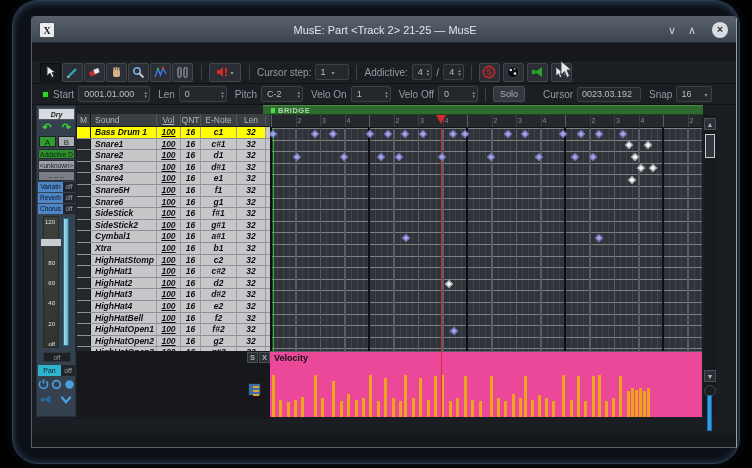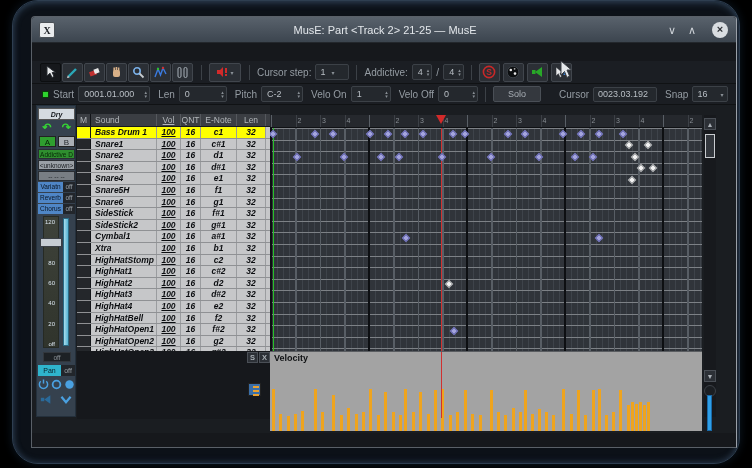--- a/index.html
+++ b/index.html
@@ -37,21 +37,21 @@
   .lbl{color:#959ca3;font-size:10px;margin-right:4px;}
   .selbox{height:16px;background:#24282d;border:1px solid #3c4147;color:#b9bfc5;font-size:9px;
     display:flex;align-items:center;padding:0 4px;gap:6px;border-radius:2px;}
   .spin{height:16px;background:#24282d;border:1px solid #3c4147;color:#b9bfc5;font-size:9px;
     display:flex;align-items:center;padding:0 2px 0 5px;border-radius:2px;}
   .spincol{display:flex;flex-direction:column;font-size:5px;color:#8a9096;line-height:4px;margin-left:4px;}
   .valbox{height:15px;background:#24282d;border:1px solid #3c4147;color:#b9bfc5;font-size:9px;
     display:flex;align-items:center;padding:0 4px;border-radius:2px;}
   .led{width:7px;height:7px;background:#2ed32e;border:1px solid #0a3a0a;margin-right:4px;}
   .solobtn{height:16px;background:#34383e;border:1px solid #4a4f56;color:#a8aeb5;font-size:9px;
-    padding:0 14px;display:flex;align-items:center;border-radius:2px;}
+    padding:0 6px;display:flex;align-items:center;border-radius:2px;}
   
   .main{position:absolute;left:0;top:88px;width:706px;height:328px;background:#1a1d21;}
   
   .sidebar{position:absolute;left:4px;top:0px;width:40px;height:312px;background:#35414e;border:1px solid #24303c;}
   .patchbtn{position:absolute;left:1px;top:2px;width:37px;height:12px;background:#d5dbe1;border:1px solid #555;
     color:#14171b;font:italic bold 7px "Liberation Sans",sans-serif;text-align:center;line-height:11px;overflow:hidden;}
   .undorow{position:absolute;left:0;top:15px;width:39px;height:13px;display:flex;justify-content:space-around;
     color:#35d435;font-size:11px;line-height:13px;font-weight:bold;}
   .abrow{position:absolute;left:0;top:30px;width:39px;height:11px;display:flex;gap:2px;padding-left:2px;}
   .abtn{width:17px;height:11px;font-size:8px;text-align:center;line-height:11px;border:1px solid #222;}
@@ -118,21 +118,21 @@
     font-size:7px;text-align:center;line-height:11px;}
   .scrthumb{position:absolute;left:1px;top:19px;width:10px;height:24px;background:#33373d;border:1px solid #c9ccd0;}
   .zknob{position:absolute;left:0px;top:270px;width:12px;height:12px;border-radius:50%;background:#1b1e22;border:1px solid #3c4147;}
   .zbar{position:absolute;left:3px;top:280px;width:5px;height:36px;background:#2e9fe8;border:1px solid #1a6aa8;}
   
   .velleft{position:absolute;left:45px;top:246px;width:193px;height:68px;background:#16181c;}
   .sxbtn{position:absolute;top:1px;width:11px;height:11px;background:#2c3036;border:1px solid #4a4f56;color:#a9afb5;
     font-size:7.5px;font-weight:bold;text-align:center;line-height:10px;}
   .ctrlicon{position:absolute;left:171px;top:32px;width:13px;height:13px;background:#3a6ea8;border:1px solid #222;}
   .ctrlicon i{display:block;height:2px;margin:2px 1px 0 4px;background:#e8a030;}
-  .vcanvas{position:absolute;left:238px;top:246px;width:432px;height:80px;overflow:hidden;background-color:#a3a3a3;
+  .vcanvas{position:absolute;left:238px;top:246px;width:432px;height:66px;overflow:hidden;background-color:#ec4899;
     background-image:
       repeating-linear-gradient(90deg,#ololol 0 0),
       repeating-linear-gradient(90deg,#101214 0 2px,transparent 2px 98px),
       repeating-linear-gradient(90deg,#73767a 0 1px,transparent 1px 6.125px);
     background-position:0 0,0 0,1px 0;border-top:1px solid #5a5d61;}
   .vtitle{position:absolute;left:4px;top:1px;color:#101214;font-size:9px;font-weight:bold;}
   .vbar{position:absolute;bottom:0px;width:3px;background:#efa41e;}
   
   .bottombar{position:absolute;left:0;top:416px;width:706px;height:16px;background:#14161a;margin-top:28px;}
   .bbox{position:absolute;left:13px;top:2px;width:72px;height:11px;background:#0e1013;border:1px solid #34383e;}
@@ -564,20 +564,24 @@
             <div class="c-m"></div>
             <div class="c-sound">HighHatOpen3</div>
             <div class="c-vol">100</div>
             <div class="c-qnt">16</div>
             <div class="c-enote">g#2</div>
             <div class="c-len">32</div>
           </div>
         </div>
     </div>
 
+    <div class="bridge">
+      <div class="bridgeflag"></div>
+      <div class="bridgetxt">BRIDGE</div>
+    </div>
 
     <div class="ruler" id="ruler">
         <div class="rtick" style="left: 1px;"></div>
         <div class="rlab" style="left: 4px;">21</div>
         <div class="rbeat" style="left: 25.5px;"></div>
         <div class="rbeatlab" style="left: 27.5px;">2</div>
         <div class="rbeat" style="left: 50px;"></div>
         <div class="rbeatlab" style="left: 52px;">3</div>
         <div class="rbeat" style="left: 74.5px;"></div>
         <div class="rbeatlab" style="left: 76.5px;">4</div>

